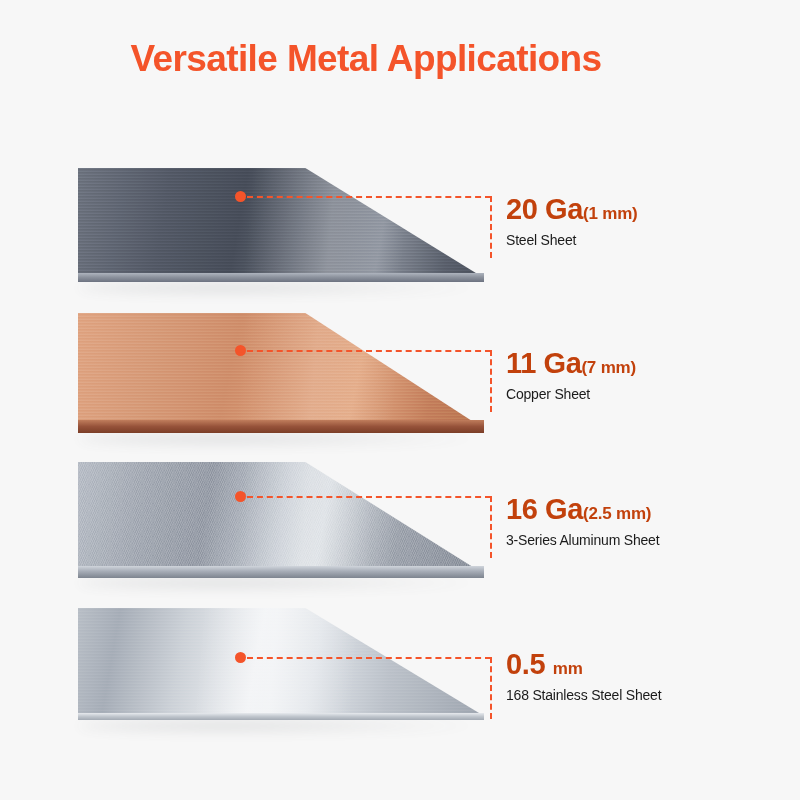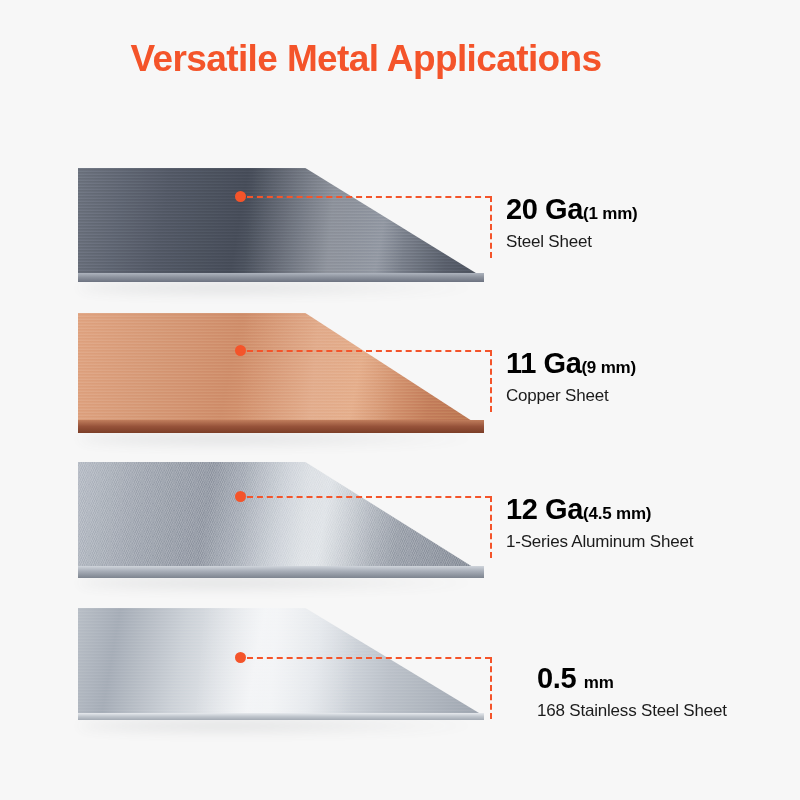--- a/index.html
+++ b/index.html
@@ -126,32 +126,32 @@
 
   
   .label {
     position: absolute;
     left: 506px;
     white-space: nowrap;
   }
   .label .gauge {
     font-size: 29px;
     font-weight: 700;
-    color: #000000;
+    color: #c2410c;
     letter-spacing: -0.4px;
     line-height: 1;
   }
   .label .gauge .mm {
     font-size: 17px;
     font-weight: 700;
     letter-spacing: -0.2px;
   }
   .label .material {
     margin-top: 9px;
-    font-size: 17px;
+    font-size: 14px;
     font-weight: 400;
     color: #1b1b1b;
     letter-spacing: -0.2px;
     line-height: 1;
   }
 </style>
 </head>
 <body>
 
 <div id="canvas">
@@ -186,59 +186,59 @@
         <div class="grain-h"></div>
         <div class="sheen" style="background:linear-gradient(95deg,rgba(255,255,255,0) 40%,rgba(255,235,220,.20) 58%,rgba(255,255,255,0) 78%);"></div>
       </div>
       <div class="sheet-edge" style="height:13px;background:linear-gradient(to bottom,#c07d5c 0%,#96523a 50%,#7b3e27 100%);"></div>
     </div>
     <div class="dot" style="left:235px;top:32px;"></div>
     <div class="lead-h" style="left:247px;top:37px;width:244px;"></div>
     <div class="lead-v" style="left:490px;top:37px;height:62px;"></div>
     <div class="label" style="top:36px;">
       <div class="gauge">
-        <span>11 Ga</span><span class="mm">(9 mm)</span>
+        <span>11 Ga</span><span class="mm">(7 mm)</span>
       </div>
       <div class="material">Copper Sheet</div>
     </div>
   </div>
 
   <div class="row" style="top:462px;">
     <div class="sheet-shadow" style="top:113px;"></div>
     <div class="sheet-wrap" style="height:116px;">
       <div class="sheet-face" style="background:linear-gradient(100deg,#b6bcc5 0%,#a2a8b2 16%,#949aa5 32%,#c3c9d1 50%,#d7dce1 60%,#9ba1ab 78%,#868d98 100%);">
         <div class="grain-speckle"></div>
         <div class="sheen" style="background:linear-gradient(95deg,rgba(255,255,255,0) 40%,rgba(255,255,255,.30) 56%,rgba(255,255,255,0) 72%);"></div>
       </div>
       <div class="sheet-edge" style="height:12px;background:linear-gradient(to bottom,#cfd4db 0%,#a6acb6 45%,#7d848f 100%);"></div>
     </div>
     <div class="dot" style="left:235px;top:29px;"></div>
     <div class="lead-h" style="left:247px;top:34px;width:244px;"></div>
     <div class="lead-v" style="left:490px;top:34px;height:62px;"></div>
     <div class="label" style="top:33px;">
       <div class="gauge">
-        <span>12 Ga</span><span class="mm">(4.5 mm)</span>
-      </div>
-      <div class="material">1-Series Aluminum Sheet</div>
+        <span>16 Ga</span><span class="mm">(2.5 mm)</span>
+      </div>
+      <div class="material">3-Series Aluminum Sheet</div>
     </div>
   </div>
 
   <div class="row" style="top:608px;">
     <div class="sheet-shadow" style="top:110px;"></div>
     <div class="sheet-wrap" style="height:112px;">
       <div class="sheet-face" style="background:linear-gradient(100deg,#b9bfc7 0%,#a7aeb8 10%,#cdd2d8 26%,#eef0f3 44%,#dfe3e8 58%,#bcc2ca 76%,#9fa6b0 100%);">
         <div class="grain-h" style="opacity:.5;"></div>
         <div class="sheen" style="background:linear-gradient(95deg,rgba(255,255,255,0) 30%,rgba(255,255,255,.45) 48%,rgba(255,255,255,0) 68%);"></div>
       </div>
       <div class="sheet-edge" style="height:7px;background:linear-gradient(to bottom,#e6e9ed 0%,#c0c6cd 50%,#a3aab3 100%);"></div>
     </div>
     <div class="dot" style="left:235px;top:44px;"></div>
     <div class="lead-h" style="left:247px;top:49px;width:244px;"></div>
     <div class="lead-v" style="left:490px;top:49px;height:62px;"></div>
-    <div class="label" style="top:56px;margin-left:31px;">
+    <div class="label" style="top:42px;">
       <div class="gauge">
         <span>0.5</span> <span class="mm">mm</span>
       </div>
       <div class="material">168 Stainless Steel Sheet</div>
     </div>
   </div>
 
 </div>
 
 </body></html>

